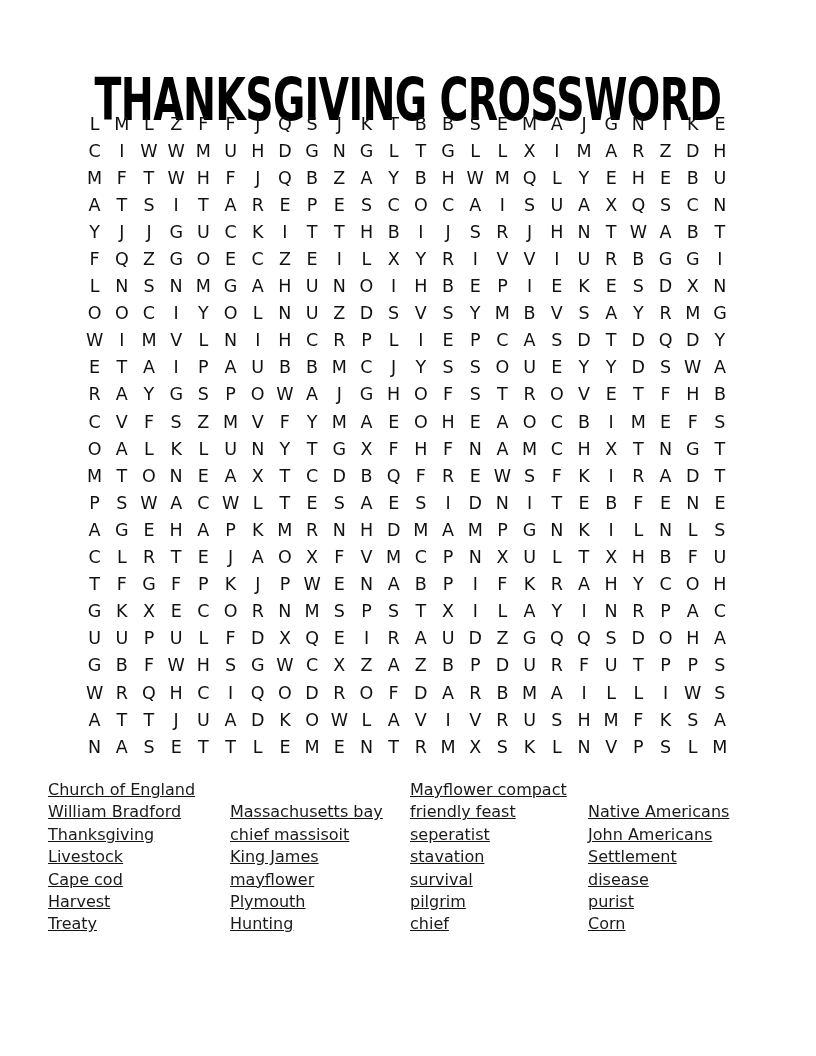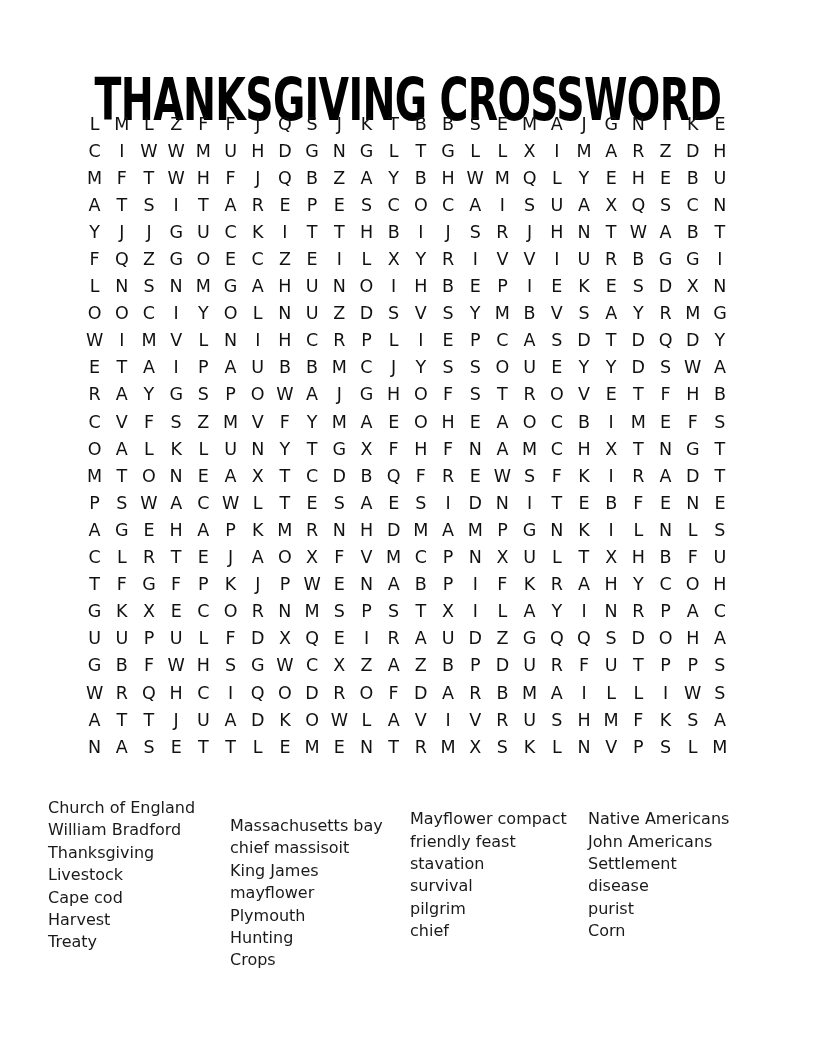--- a/index.html
+++ b/index.html
@@ -39,25 +39,26 @@
     justify-content: center;
     font-size: 17.5px;
     font-weight: 500;
     color: #111111;
   }
 
   .word-list {
     position: absolute;
     left: 48px; top: 779px;
     display: flex;
-    align-items: center;
+    align-items: flex-end;
+    text-decoration: underline;
   }
   .wl-col { display: block; }
   .wl-col-0 { width: 182px; }
-  .wl-col-1 { width: 180px; margin-top: 36px; }
+  .wl-col-1 { width: 180px; }
   .wl-col-2 { width: 178px; }
   .wl-col-3 { width: 170px; }
   .wl-item {
     font-size: 16px;
     line-height: 22.4px;
     white-space: nowrap;
     color: #1a1a1a;
   }
 </style>
 </head>
@@ -656,25 +657,25 @@
         <div class="wl-item">Harvest</div>
         <div class="wl-item">Treaty</div>
       </div>
       <div class="wl-col wl-col-1">
         <div class="wl-item">Massachusetts bay</div>
         <div class="wl-item">chief massisoit</div>
         <div class="wl-item">King James</div>
         <div class="wl-item">mayflower</div>
         <div class="wl-item">Plymouth</div>
         <div class="wl-item">Hunting</div>
-        <div class="wl-item">Crops</div>
       </div>
       <div class="wl-col wl-col-2">
         <div class="wl-item">Mayflower compact</div>
         <div class="wl-item">friendly feast</div>
+        <div class="wl-item">seperatist</div>
         <div class="wl-item">stavation</div>
         <div class="wl-item">survival</div>
         <div class="wl-item">pilgrim</div>
         <div class="wl-item">chief</div>
       </div>
       <div class="wl-col wl-col-3">
         <div class="wl-item">Native Americans</div>
         <div class="wl-item">John Americans</div>
         <div class="wl-item">Settlement</div>
         <div class="wl-item">disease</div>

